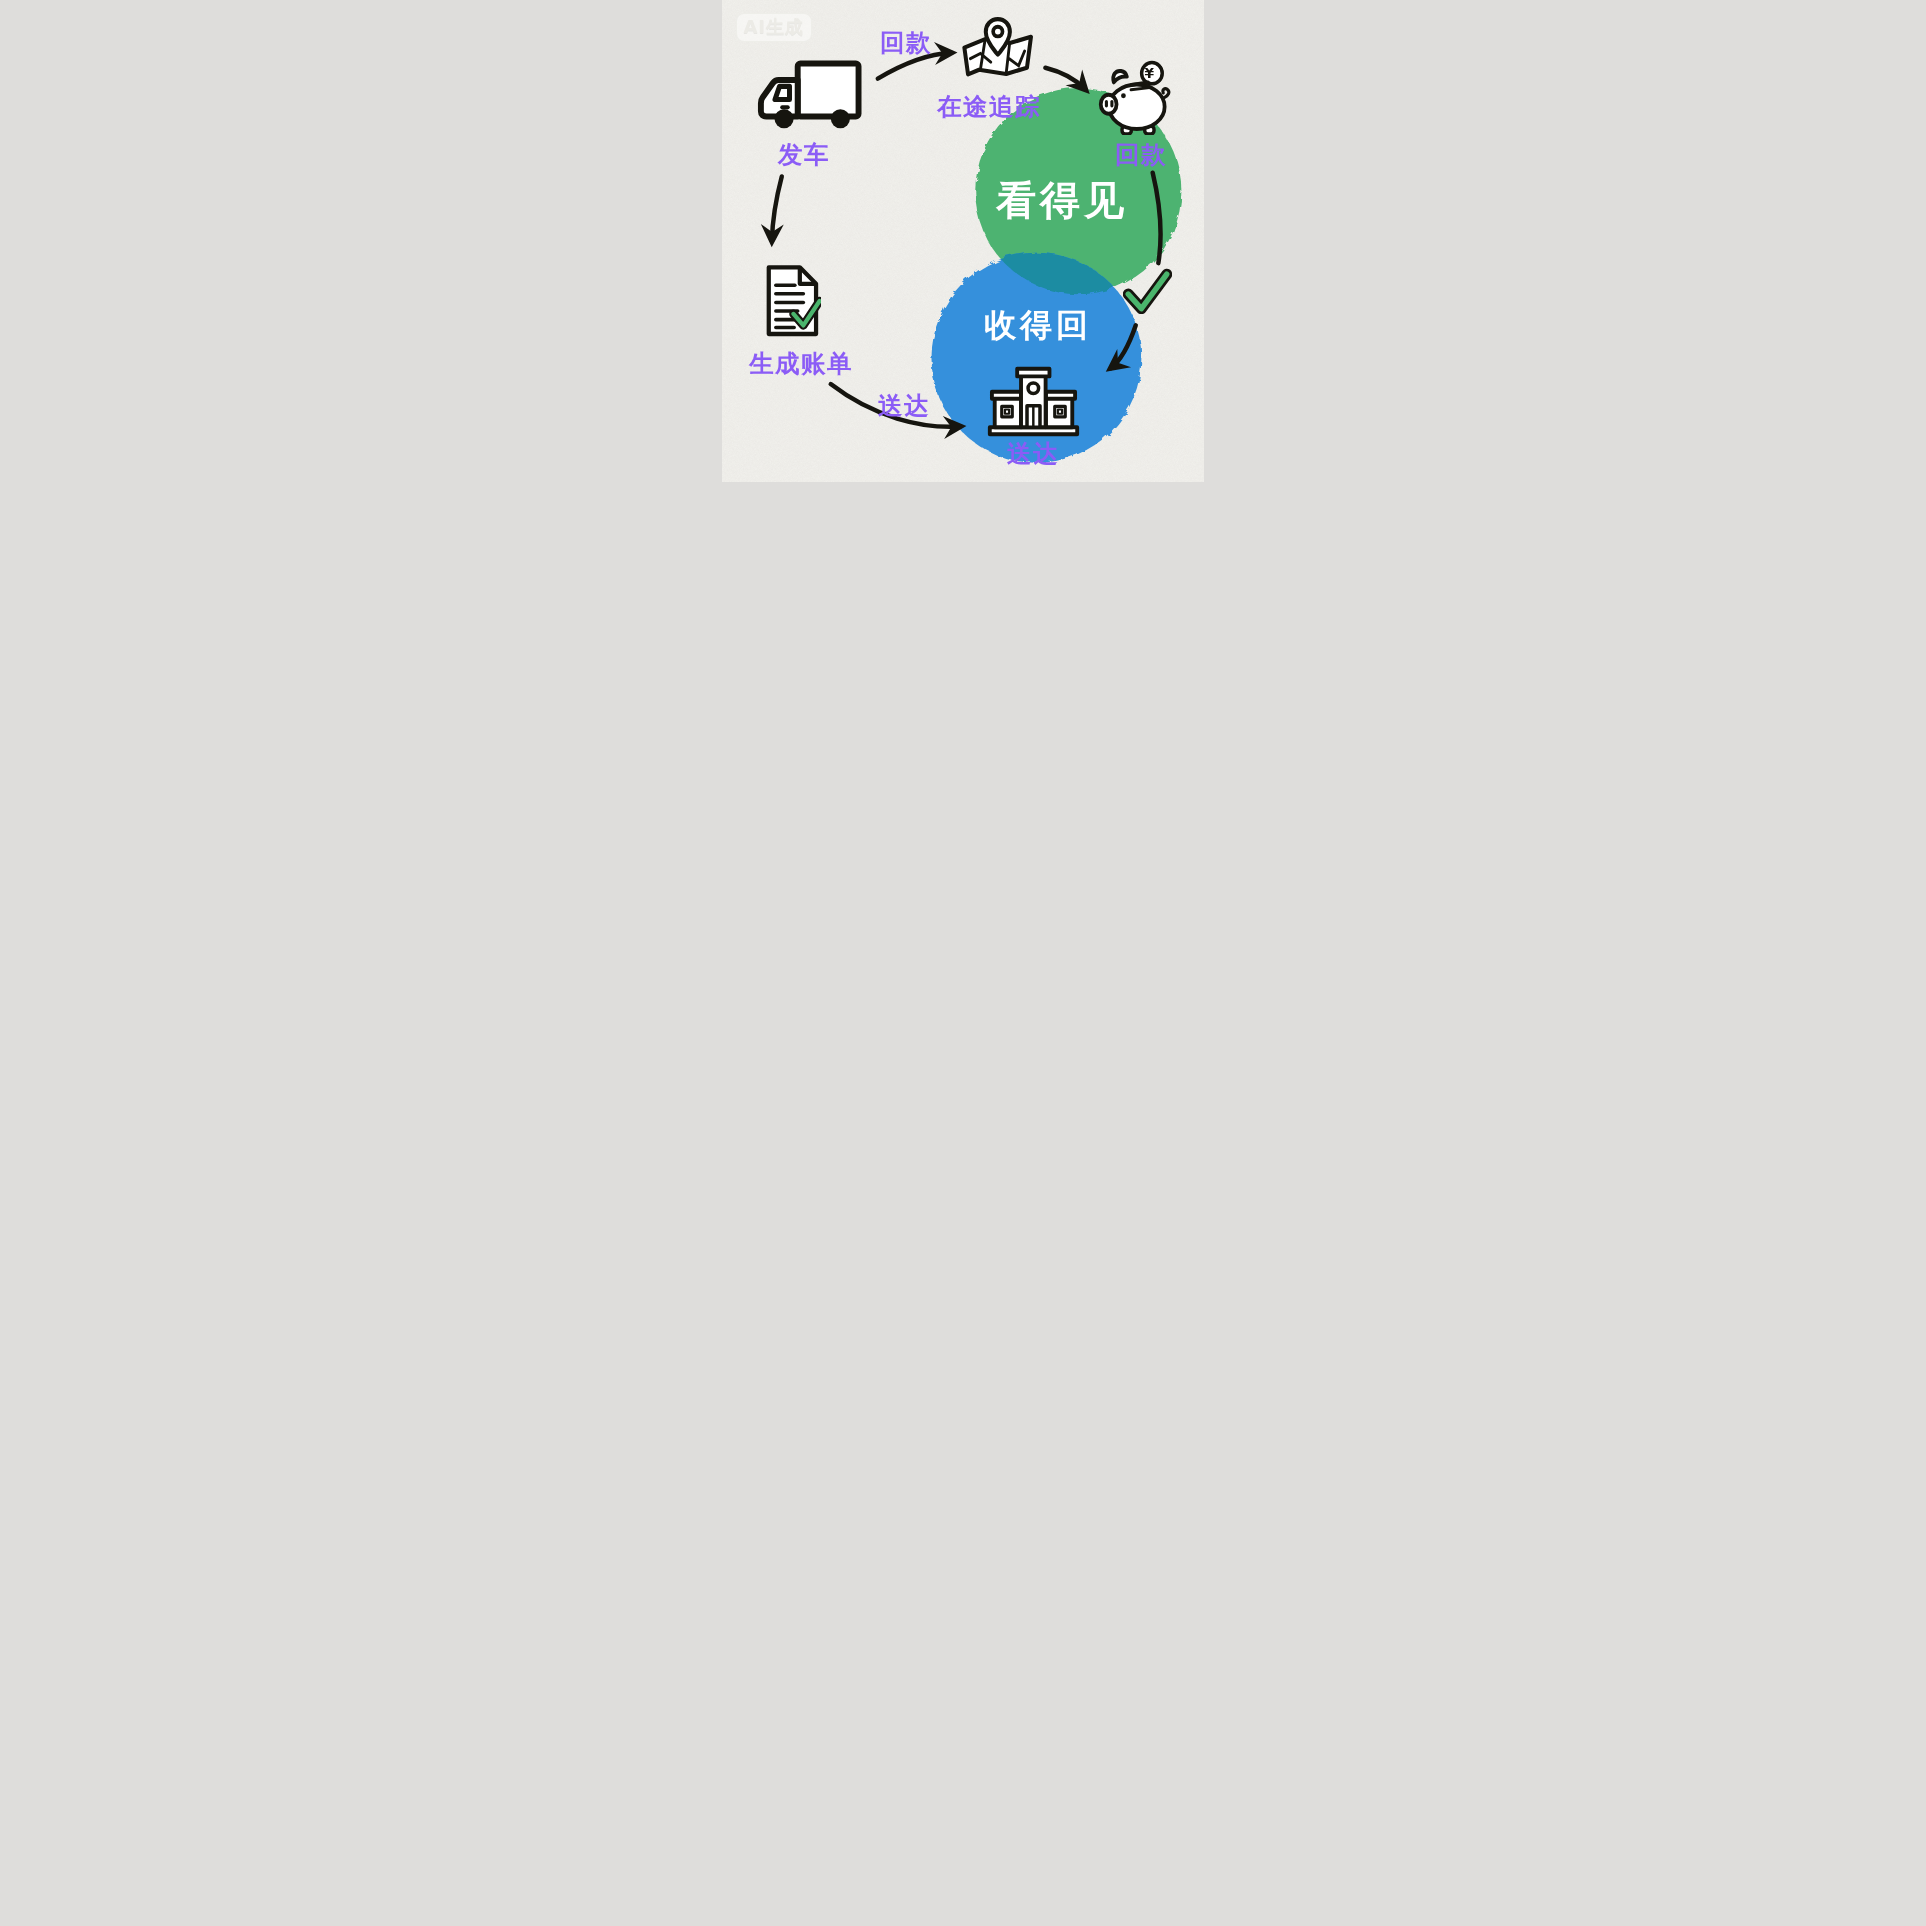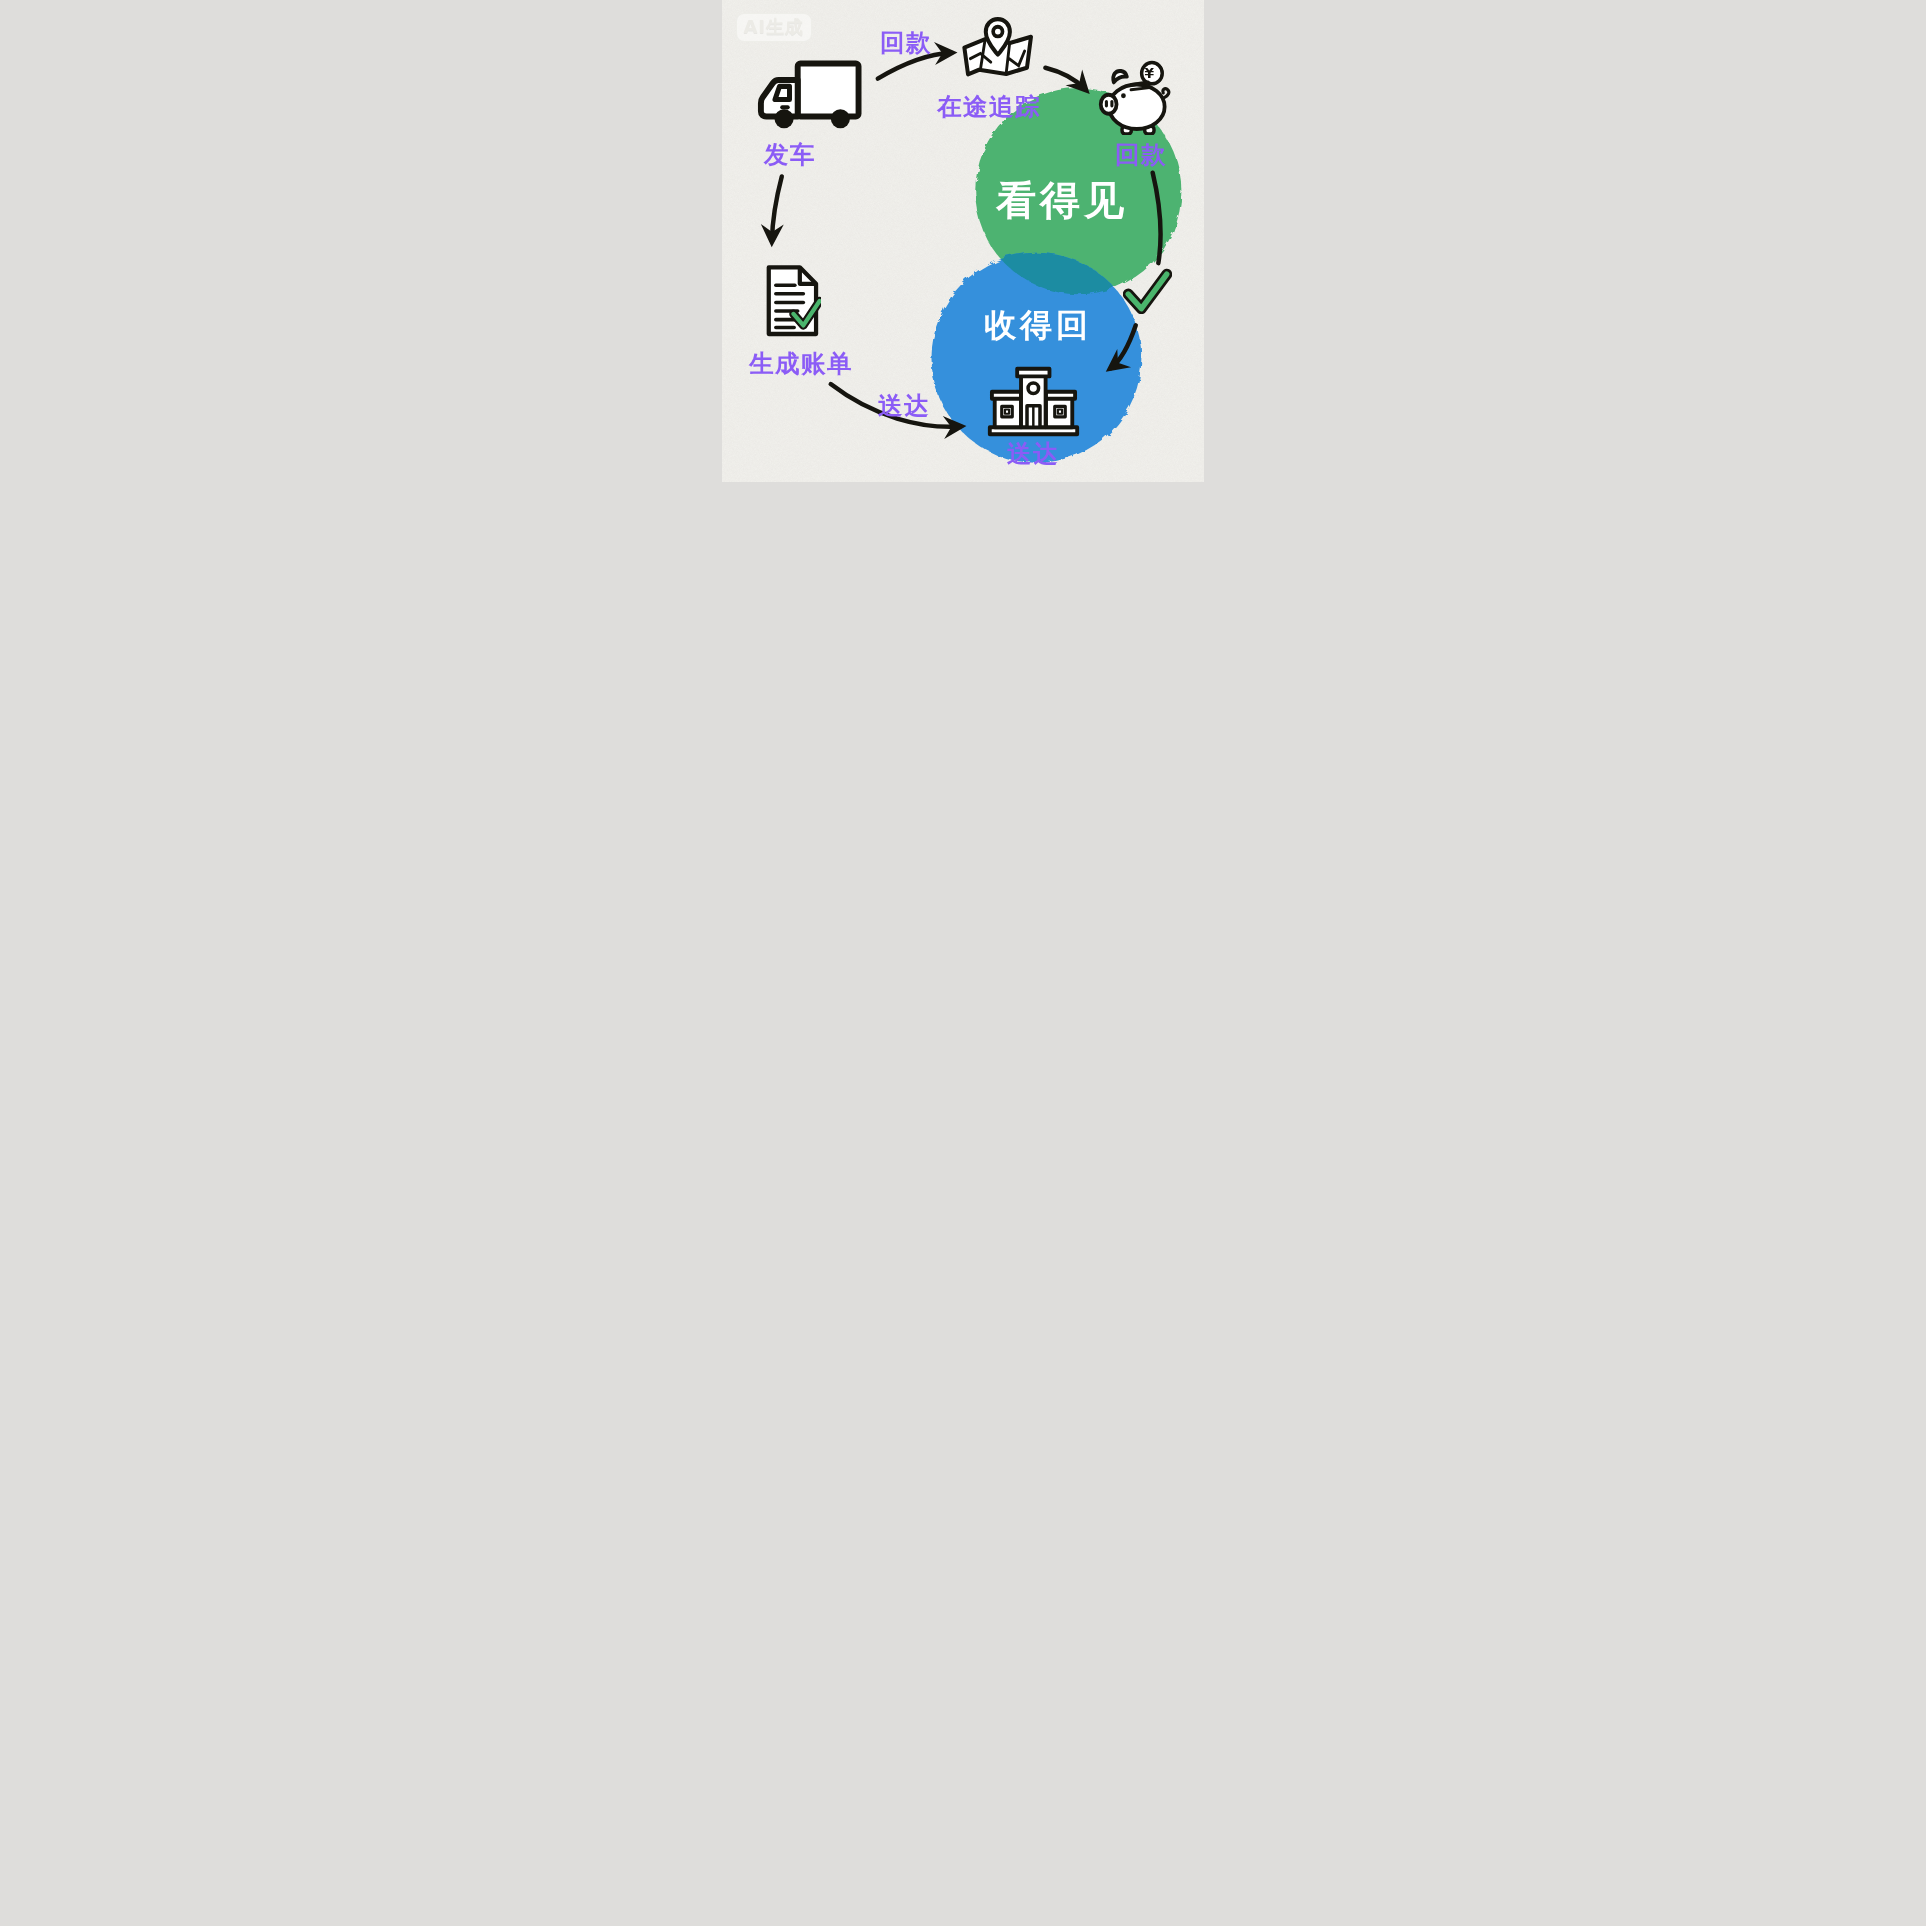--- a/index.html
+++ b/index.html
@@ -154,21 +154,21 @@
 
   <svg class="icon" style="left:401px;top:268px;width:49px;height:46px" viewBox="0 0 112 102" preserveAspectRatio="none">
     <path d="M12,58 L42,90 L100,14" fill="none" stroke="#16150f" stroke-width="25" stroke-linecap="round" stroke-linejoin="round"></path>
     <path d="M12,58 L42,90 L100,14" fill="none" stroke-width="12.5" stroke-linecap="round" stroke-linejoin="round" stroke="#4ab56c"></path>
   </svg>
 
   <div class="watermark">
     <span>AI生成</span>
   </div>
 
-  <div class="label" style="left:68px;top:154px">发车</div>
+  <div class="label" style="left:82px;top:154px">发车</div>
   <div class="label" style="left:184px;top:42px">回款</div>
   <div class="label" style="left:267px;top:106px">在途追踪</div>
   <div class="label" style="left:419px;top:154px">回款</div>
   <div class="label big" style="left:340px;top:200px">看得见</div>
   <div class="label big big2" style="left:316px;top:326px">收得回</div>
   <div class="label" style="left:79px;top:363px">生成账单</div>
   <div class="label" style="left:182px;top:405px">送达</div>
   <div class="label" style="left:311px;top:453px">送达</div>
 
 </div>

